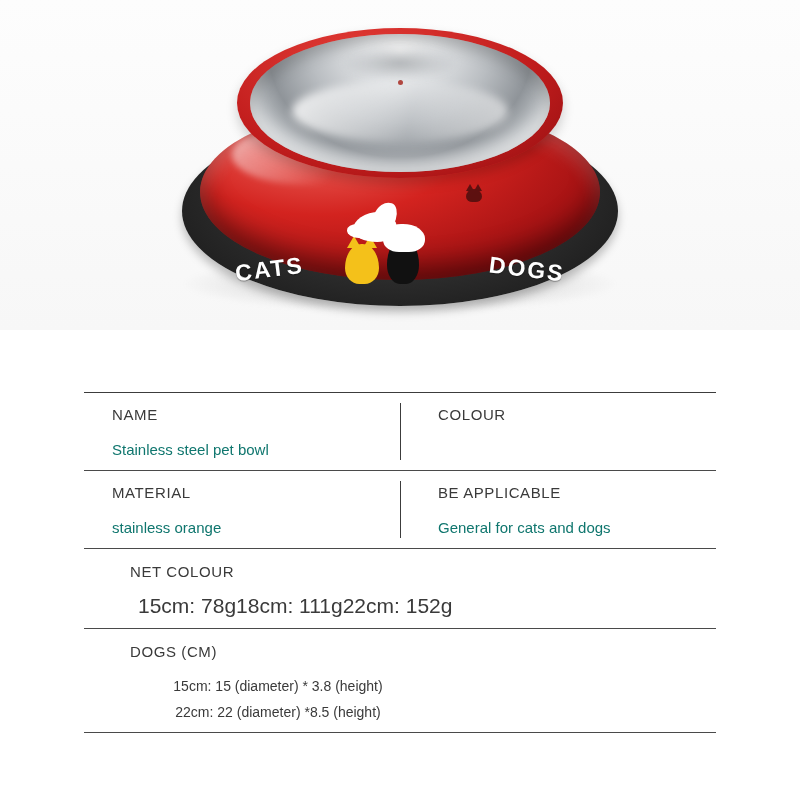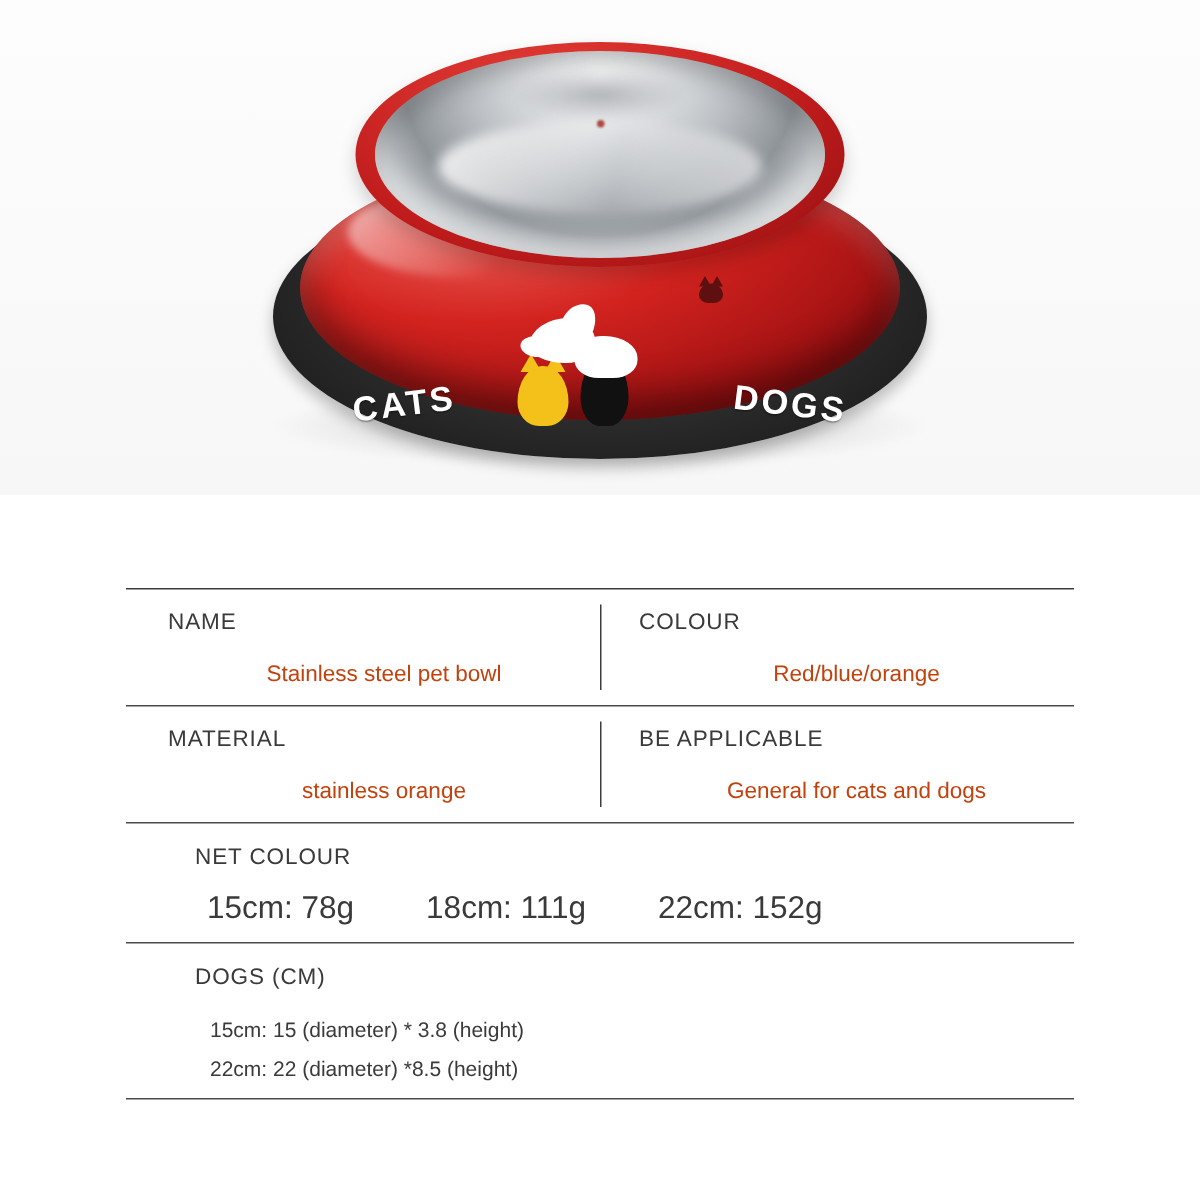--- a/index.html
+++ b/index.html
@@ -317,51 +317,49 @@
   .row2 {
     display: flex;
     position: relative;
   }
   .cell {
     flex: 0 0 50%;
     box-sizing: border-box;
     padding: 13px 0 12px 28px;
   }
   .cell.right {
-    padding-left: 26px;
+    padding-left: 38px;
   }
   .divider {
     position: absolute;
     left: 50%;
     top: 10px;
     bottom: 10px;
     width: 1px;
     background: #3c3c3c;
   }
   .label {
     font-size: 15px;
     letter-spacing: 0.6px;
     color: #3a3a3a;
     margin-bottom: 18px;
   }
   .value {
     font-size: 15px;
-    color: #c2410c;
-    text-align: center;
+    color: #0f766e;
   }
 
   .block {
     padding: 14px 0 10px 46px;
   }
   .block .label {
     margin-bottom: 14px;
   }
   .weights {
     display: flex;
-    gap: 48px;
     padding-left: 8px;
   }
   .weight {
     font-size: 21px;
     color: #3a3a3a;
   }
 
   .size-block {
     padding: 14px 0 12px 46px;
   }
@@ -371,21 +369,21 @@
   .size-line {
     font-size: 14px;
     color: #3a3a3a;
     margin-top: 10px;
     display: flex;
     gap: 34px;
   }
   .size-line span.seg {
     display: inline-block;
   }
-  .size-line .seg-first { min-width: 276px; }
+  .size-line .seg-first { min-width: 276px; text-align: center; }
 </style>
 </head>
 <body>
 
 <div class="page">
 
   <div class="photo">
     <div class="bowl-wrap">
       <div class="bowl-shadow"></div>
       <div class="bowl-base"></div>
@@ -423,21 +421,20 @@
     <div class="rule"></div>
 
     <div class="row2">
       <div class="divider"></div>
       <div class="cell">
         <div class="label">NAME</div>
         <div class="value">Stainless steel pet bowl</div>
       </div>
       <div class="cell right">
         <div class="label">COLOUR</div>
-        <div class="value">Red/blue/orange</div>
       </div>
     </div>
 
     <div class="rule light"></div>
 
     <div class="row2">
       <div class="divider"></div>
       <div class="cell">
         <div class="label">MATERIAL</div>
         <div class="value">stainless orange</div>

